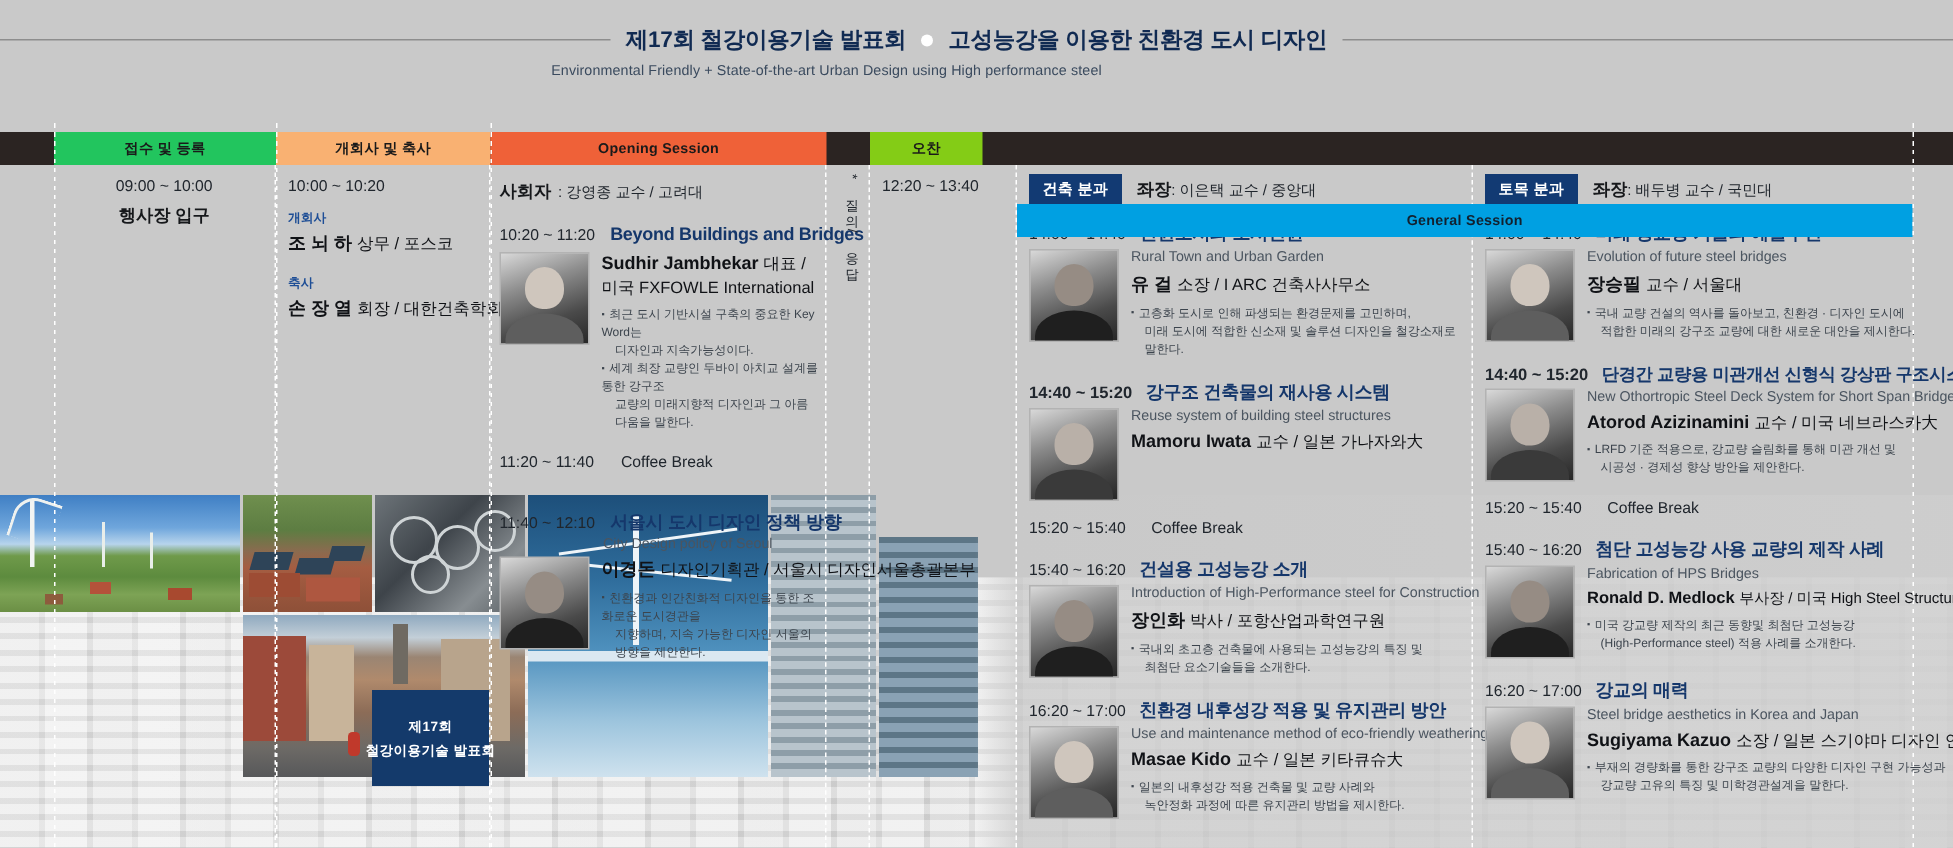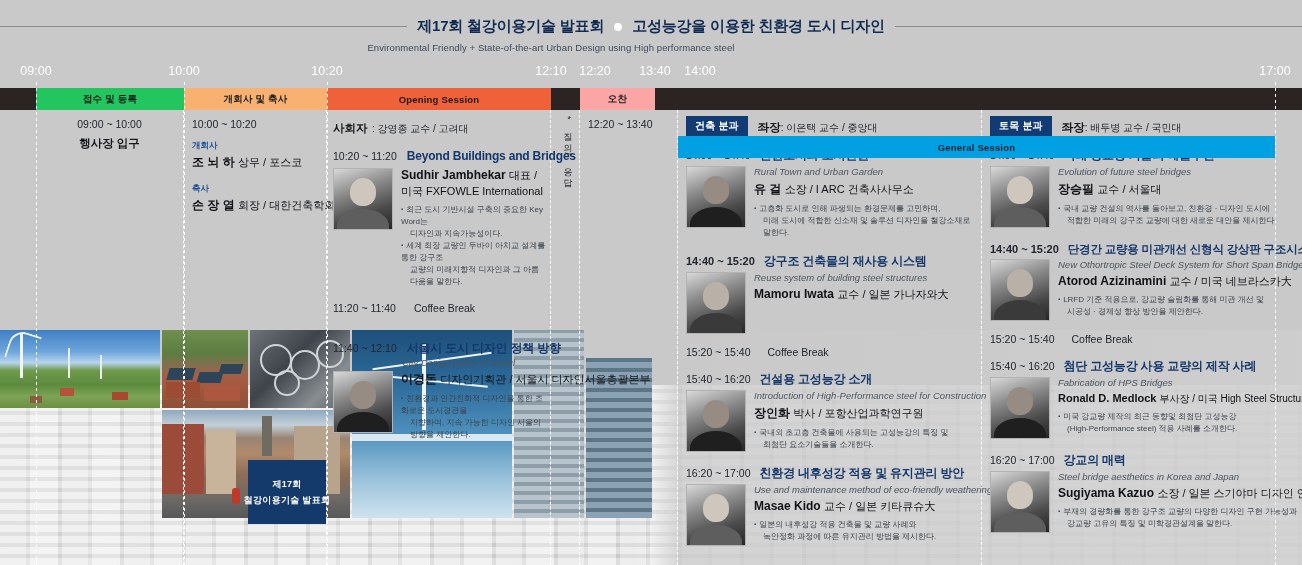--- a/index.html
+++ b/index.html
@@ -241,21 +241,21 @@
     border-right:1px dashed #ffffff;
   }
   .col.nodash { border-right:none; }
 
   
   .t-time   { font-size:10.5px; color:#20262d; white-space:nowrap; }
   .t-timeb  { font-size:11px; color:#20262d; font-weight:bold; white-space:nowrap;}
   .t-plain  { font-size:10.5px; color:#20262d; }
   .t-bold   { font-size:11.5px; color:#16181b; font-weight:bold; }
   .t-title  { font-size:12px; color:#15376b; font-weight:bold; letter-spacing:-.2px; white-space:nowrap;}
-  .t-en     { font-size:9.5px; color:#4b5560; white-space:nowrap;font-style:italic; }
+  .t-en     { font-size:9.5px; color:#4b5560; white-space:nowrap; }
   .t-name   { font-size:12px; color:#101216; font-weight:bold; white-space:nowrap;}
   .t-name span.reg { font-weight:normal; font-size:11px; }
   .t-desc   { font-size:8px; color:#3c444d; line-height:1.5; }
   .t-label  { font-size:8.5px; color:#1e4e96; font-weight:bold; }
   .t-role   { font-size:10px; color:#20262d; }
 
   .bullet::before { content:"\25AA"; font-size:6px; margin-right:3px; vertical-align:1px; }
 
   
   .portrait {
@@ -355,40 +355,30 @@
       <div class="title-main">
         <span>제17회 철강이용기술 발표회</span>
         <span class="title-dot"></span>
         <span>고성능강을 이용한 친환경 도시  디자인</span>
       </div>
       <div class="title-rule r"></div>
     </div>
     <div class="title-sub">Environmental Friendly + State-of-the-art Urban Design using High performance steel</div>
   </div>
 
-  <div class="ruler">
-    <span class="tick" style="left:36px">09:00</span>
-    <span class="tick" style="left:184px">10:00</span>
-    <span class="tick" style="left:327px">10:20</span>
-    <span class="tick" style="left:551px">12:10</span>
-    <span class="tick" style="left:595px">12:20</span>
-    <span class="tick" style="left:655px">13:40</span>
-    <span class="tick" style="left:700px">14:00</span>
-    <span class="tick" style="left:1275px">17:00</span>
-  </div>
   <div class="tickline" style="left:36px;  top:82px; height:483px;"></div>
   <div class="tickline" style="left:184px; top:82px; height:483px;"></div>
   <div class="tickline" style="left:327px; top:82px; height:483px;"></div>
   <div class="tickline" style="left:1275px;top:82px; height:483px;"></div>
 
   <div class="barband">
     <div class="bar" style="left:36px;  width:148px; background:#22c55e;">접수 및 등록</div>
     <div class="bar" style="left:184px; width:143px; background:#f9b172;">개회사 및 축사</div>
     <div class="bar" style="left:327px; width:224px; background:#ef6138;">Opening Session</div>
-    <div class="bar" style="left:580px; width:75px;  background:#fca5a5;">오찬</div>
+    <div class="bar" style="left:580px; width:75px;  background:#84cc16;">오찬</div>
     <div class="bar white-text" style="left:678px; width:597px; background:#00a0e2;">General  Session</div>
   </div>
 
   <div class="cols">
 
     <div class="col" style="left:36px; width:148px;">
       <div style="padding:8px 6px 0 6px; text-align:center;">
         <div class="t-time">09:00 ~ 10:00</div>
         <div class="t-bold" style="margin-top:6px;">행사장 입구</div>
       </div>

